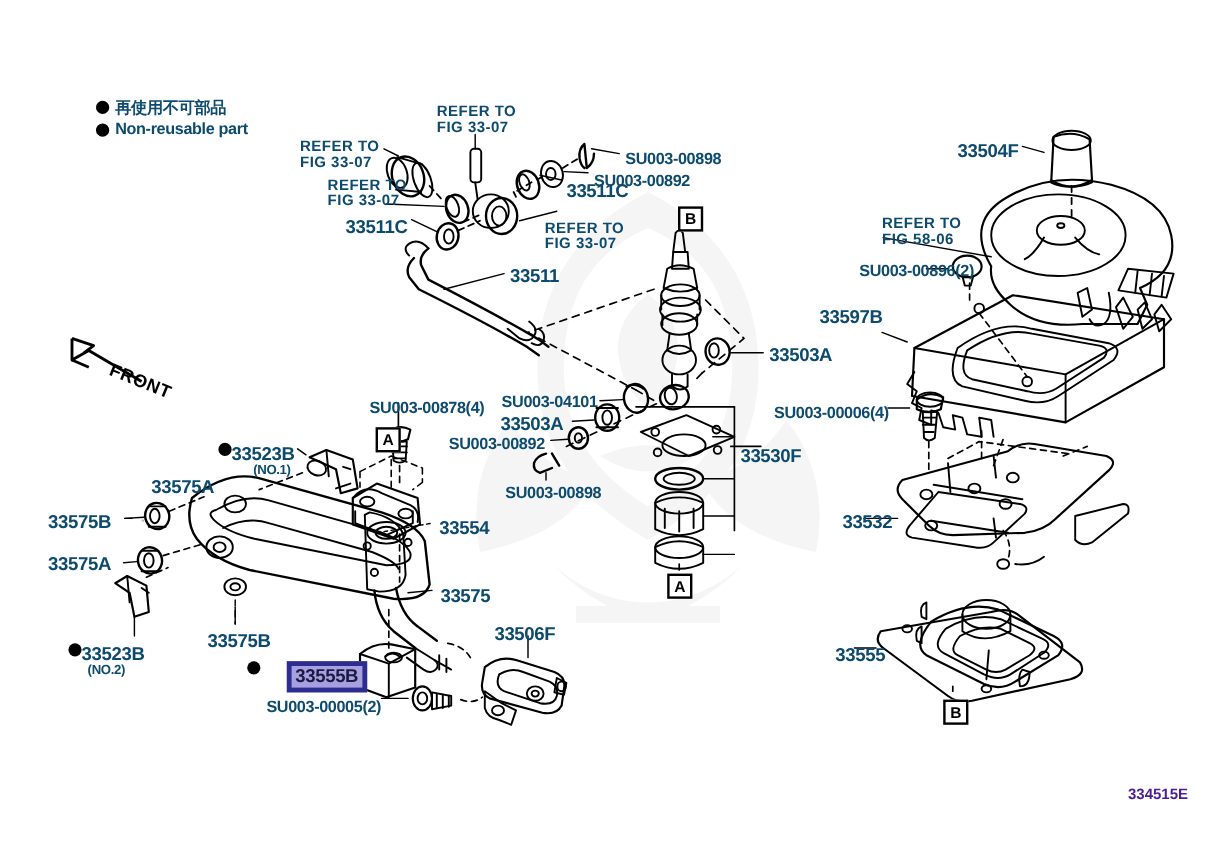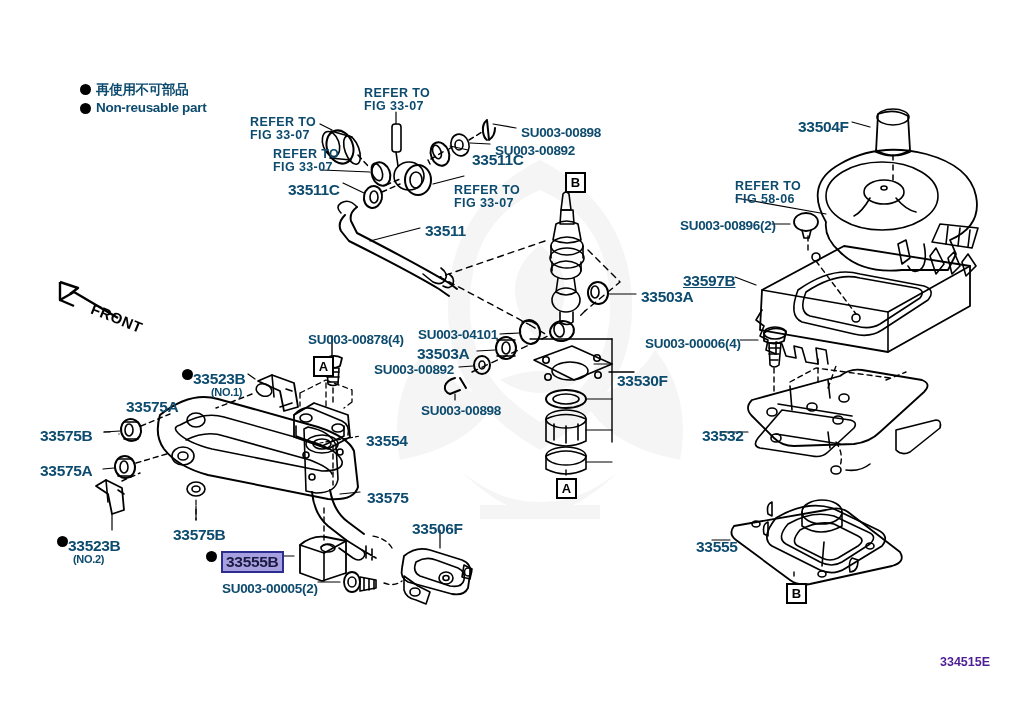--- a/index.html
+++ b/index.html
@@ -23,23 +23,23 @@
   .ref{font-size:12.5px;line-height:13px;letter-spacing:.4px;}
   .sub{font-size:11px;}
   .jp{font-size:13.5px;font-weight:bold;}
   .en{font-size:13.5px;font-weight:bold;}
 
   
   .dot{position:absolute;width:11px;height:11px;border-radius:50%;
        background:#000;}
 
   
-  .hl{position:absolute;background:#a6a0e0;border:2px solid #404040;
+  .hl{position:absolute;background:#a6a0e0;border:4px solid #404040;
       padding:1px 3px 2px 3px;color:#1a1a40;font-weight:bold;font-size:15.5px;
-      letter-spacing:-0.3px;line-height:15px;}
+      letter-spacing:-0.3px;line-height:15px;margin-left:18px;}
 
   
   .box{position:absolute;border:2px solid #000;background:#fff;
        width:17px;height:17px;font-size:13px;font-weight:bold;
        display:flex;align-items:center;justify-content:center;
        font-family:"Liberation Sans",sans-serif;}
 
   .front{position:absolute;font-size:15px;font-weight:bold;
          transform:rotate(22deg);transform-origin:left top;letter-spacing:.5px;}
 
@@ -409,22 +409,22 @@
       <div class="lbl sn" style="left: 222px; top: 581px;">SU003-00005(2)</div>
       <div class="lbl pn" style="left: 193px; top: 370px;">33523B</div>
       <div class="lbl sub" style="left: 211px; top: 386px; text-align: center;">(NO.1)</div>
       <div class="lbl pn" style="left: 126px; top: 398px;">33575A</div>
       <div class="lbl pn" style="left: 40px; top: 427px;">33575B</div>
       <div class="lbl pn" style="left: 40px; top: 462px;">33575A</div>
       <div class="lbl pn" style="left: 173px; top: 526px;">33575B</div>
       <div class="lbl pn" style="left: 68px; top: 537px;">33523B</div>
       <div class="lbl sub" style="left: 73px; top: 553px;">(NO.2)</div>
       <div class="lbl pn" style="left: 798px; top: 118px;">33504F</div>
-      <div class="lbl sn" style="left: 680px; top: 218px; text-align: center;">SU003-00896(2)</div>
-      <div class="lbl pn" style="left: 683px; top: 272px; text-decoration: underline;">33597B</div>
+      <div class="lbl sn" style="left: 716px; top: 218px; text-align: center;">SU003-00896(2)</div>
+      <div class="lbl pn" style="left: 683px; top: 256px;">33597B</div>
       <div class="lbl sn" style="left: 645px; top: 336px;">SU003-00006(4)</div>
       <div class="lbl pn" style="left: 702px; top: 427px;">33532</div>
       <div class="lbl pn" style="left: 696px; top: 538px;">33555</div>
     </div>
 
   <div id="reuse-dots">
       <div class="dot" style="left: 182px; top: 369px;"></div>
       <div class="dot" style="left: 57px; top: 536px;"></div>
       <div class="dot" style="left: 206px; top: 551px;"></div>
     </div>

